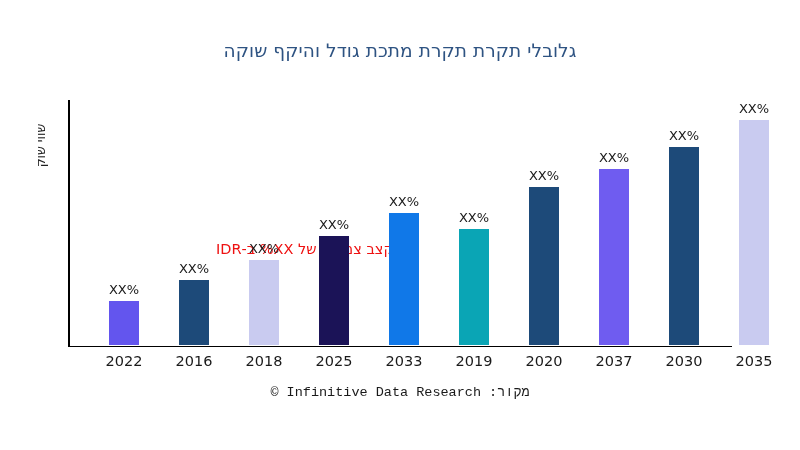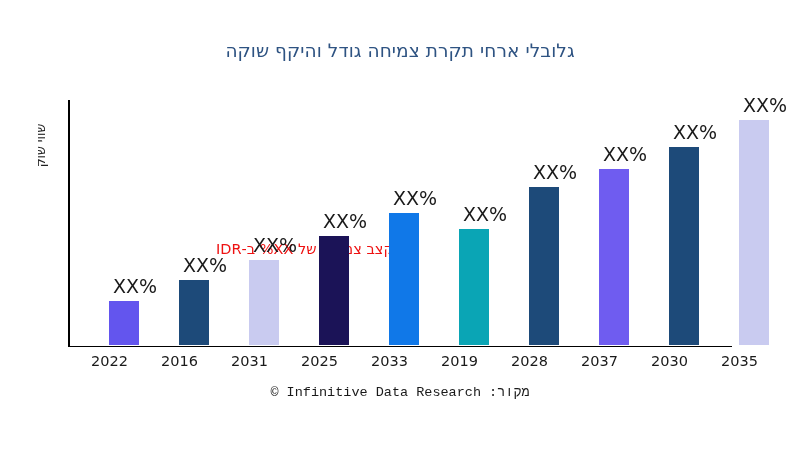--- a/index.html
+++ b/index.html
@@ -101,32 +101,32 @@
   .bar-rect {
     position: absolute;
     bottom: 0;
     left: 0;
     width: 30px;
   }
   .bar-value-label {
     position: absolute;
     left: -18px;
     width: 66px;
-    text-align: right;
-    font-size: 19px;
+    text-align: center;
+    font-size: 13px;
     color: #1a1a1a;
     font-family: "DejaVu Sans", sans-serif;
     white-space: nowrap;
   }
   .bar-tick-label {
     position: absolute;
     top: 253px;
     left: -18px;
     width: 66px;
-    text-align: left;
+    text-align: center;
     font-size: 14.5px;
     color: #1a1a1a;
     font-family: "DejaVu Sans", sans-serif;
     white-space: nowrap;
   }
 
   
   #source-note {
     position: absolute;
     left: 0;
@@ -138,21 +138,21 @@
     color: #1a1a1a;
     font-family: Liberation Mono, monospace;
     white-space: nowrap;
   }
 </style>
 </head>
 <body>
 
 <div id="chart-root">
 
-  <div id="chart-title">גלובלי ארחי תקרת צמיחה גודל והיקף שוקה</div>
+  <div id="chart-title">גלובלי תקרת תקרת מתכת גודל והיקף שוקה</div>
 
   <div id="y-axis-title">שווי שוק</div>
 
   <div id="plot-area">
 
     <div id="axis-y"></div>
     <div id="axis-x"></div>
 
     <div id="growth-annotation">קצב צמיחה של XX% ב-IDR</div>
 
@@ -163,41 +163,41 @@
           <div class="bar-tick-label">2022</div>
         </div>
         <div class="bar-group" style="left: 111px; height: 245.5px;">
           <div class="bar-rect" style="height: 65.5485px; background: rgb(29, 74, 121);"></div>
           <div class="bar-value-label" style="bottom: 69.5485px;">XX%</div>
           <div class="bar-tick-label">2016</div>
         </div>
         <div class="bar-group" style="left: 181px; height: 245.5px;">
           <div class="bar-rect" style="height: 85.434px; background: rgb(201, 203, 240);"></div>
           <div class="bar-value-label" style="bottom: 89.434px;">XX%</div>
-          <div class="bar-tick-label">2031</div>
+          <div class="bar-tick-label">2018</div>
         </div>
         <div class="bar-group" style="left: 251px; height: 245.5px;">
           <div class="bar-rect" style="height: 109.248px; background: rgb(27, 19, 87);"></div>
           <div class="bar-value-label" style="bottom: 113.248px;">XX%</div>
           <div class="bar-tick-label">2025</div>
         </div>
         <div class="bar-group" style="left: 321px; height: 245.5px;">
           <div class="bar-rect" style="height: 132.079px; background: rgb(16, 120, 232);"></div>
           <div class="bar-value-label" style="bottom: 136.079px;">XX%</div>
           <div class="bar-tick-label">2033</div>
         </div>
         <div class="bar-group" style="left: 391px; height: 245.5px;">
           <div class="bar-rect" style="height: 116.367px; background: rgb(10, 165, 181);"></div>
           <div class="bar-value-label" style="bottom: 120.367px;">XX%</div>
           <div class="bar-tick-label">2019</div>
         </div>
         <div class="bar-group" style="left: 461px; height: 245.5px;">
           <div class="bar-rect" style="height: 158.102px; background: rgb(29, 74, 121);"></div>
           <div class="bar-value-label" style="bottom: 162.102px;">XX%</div>
-          <div class="bar-tick-label">2028</div>
+          <div class="bar-tick-label">2020</div>
         </div>
         <div class="bar-group" style="left: 531px; height: 245.5px;">
           <div class="bar-rect" style="height: 176.024px; background: rgb(111, 92, 240);"></div>
           <div class="bar-value-label" style="bottom: 180.024px;">XX%</div>
           <div class="bar-tick-label">2037</div>
         </div>
         <div class="bar-group" style="left: 601px; height: 245.5px;">
           <div class="bar-rect" style="height: 198.609px; background: rgb(29, 74, 121);"></div>
           <div class="bar-value-label" style="bottom: 202.609px;">XX%</div>
           <div class="bar-tick-label">2030</div>

